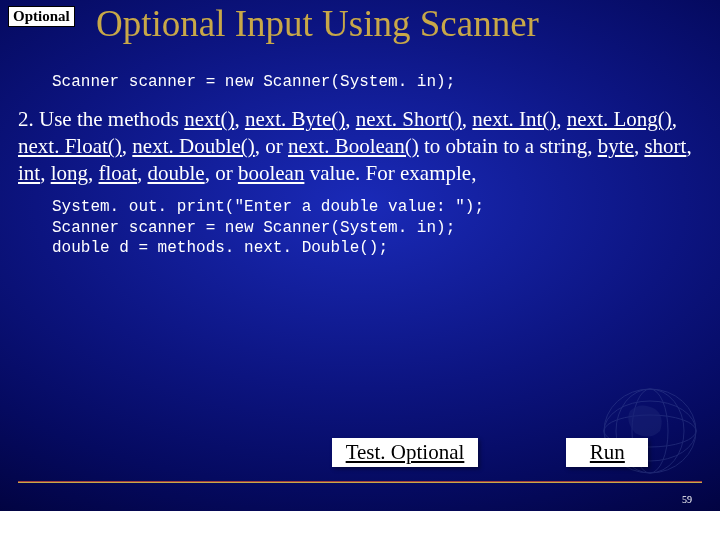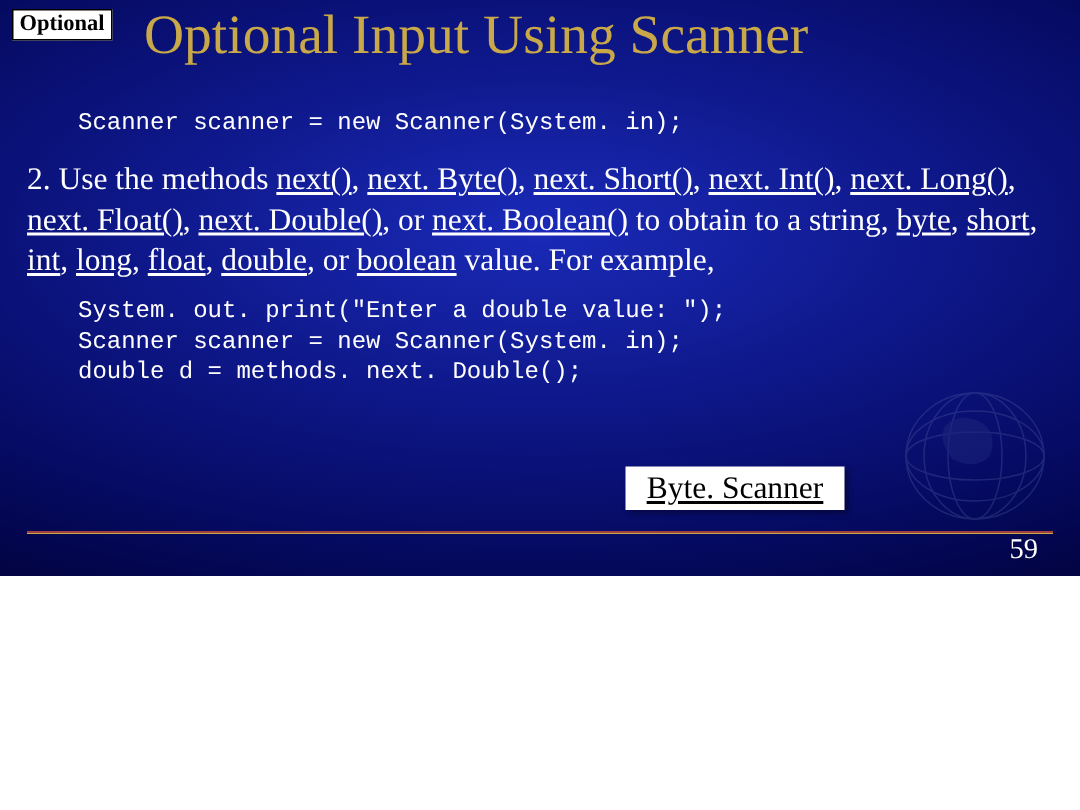--- a/index.html
+++ b/index.html
@@ -5,21 +5,21 @@
   html, body {
     margin: 0;
     padding: 0;
     width: 720px;
     height: 540px;
     overflow: hidden;
     font-family: "Times New Roman", Times, serif;
   }
   .slide {
     width: 720px;
-    height: 384px;
+    height: 511px;
     background: radial-gradient(ellipse 100% 80% at 50% 40%, #1a2ab8 0%, #0c1480 45%, #050a60 70%, #000033 100%);
     position: relative;
     color: #fff;
     box-sizing: border-box;
     text-decoration: underline;
   }
   .optional {
     position: absolute;
     top: 6px;
     left: 8px;
@@ -87,21 +87,21 @@
     right: 18px;
     bottom: 28px;
     height: 2px;
     background: linear-gradient(to bottom, #a04040 0, #a04040 1px, #c8a848 1px, #c8a848 2px);
   }
   .pagenum {
     position: absolute;
     right: 28px;
     bottom: 6px;
     color: #fff;
-    font-size: 19px;
+    font-size: 10px;
   }
   .globe {
     position: absolute;
     right: 20px;
     bottom: 30px;
     width: 120px;
     height: 110px;
     opacity: 0.35;
     pointer-events: none;
   }
@@ -133,20 +133,21 @@
   <svg class="globe" viewBox="0 0 120 110">
     <ellipse cx="70" cy="60" rx="46" ry="42" fill="none" stroke="#4a5aa0" stroke-width="1"></ellipse>
     <ellipse cx="70" cy="60" rx="46" ry="16" fill="none" stroke="#4a5aa0" stroke-width="1"></ellipse>
     <ellipse cx="70" cy="60" rx="46" ry="30" fill="none" stroke="#4a5aa0" stroke-width="1"></ellipse>
     <ellipse cx="70" cy="60" rx="18" ry="42" fill="none" stroke="#4a5aa0" stroke-width="1"></ellipse>
     <ellipse cx="70" cy="60" rx="34" ry="42" fill="none" stroke="#4a5aa0" stroke-width="1"></ellipse>
     <path d="M50 40 Q60 30 75 38 Q85 45 80 60 Q70 70 55 62 Q45 50 50 40 Z" fill="#3a4a90" opacity="0.6"></path>
   </svg>
 
   <div class="buttons">
-    <span class="btn">Byte. Scanner</span>
+    <span class="btn">Test. Optional</span>
+    <span class="btn">Run</span>
   </div>
 
   <div class="hr"></div>
 
   <div class="pagenum">59</div>
 
 </div>
 
 </body></html>

